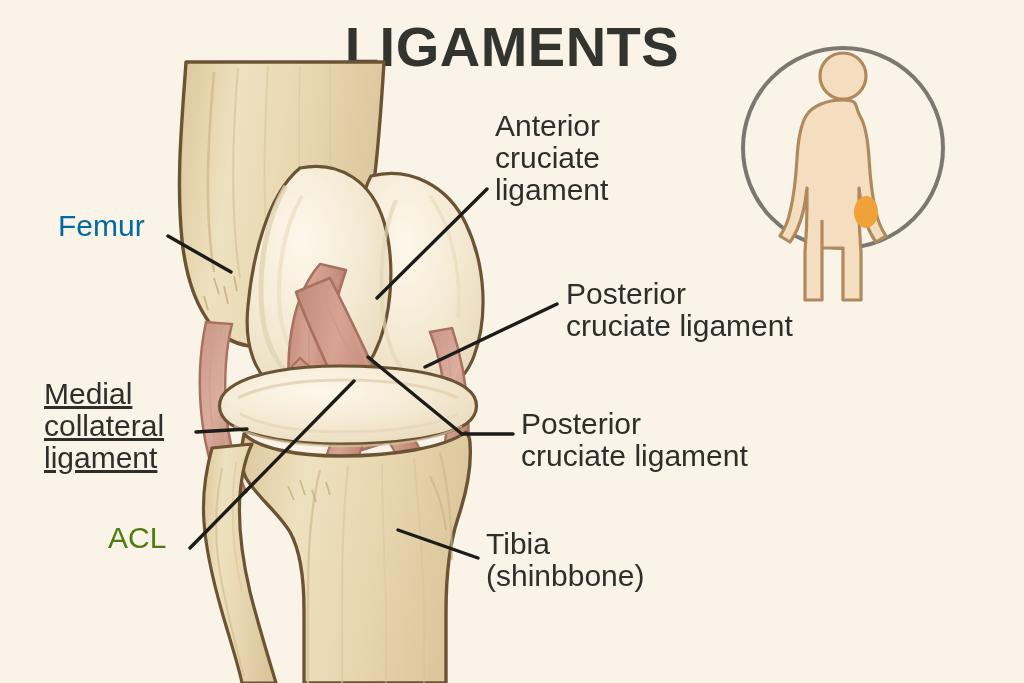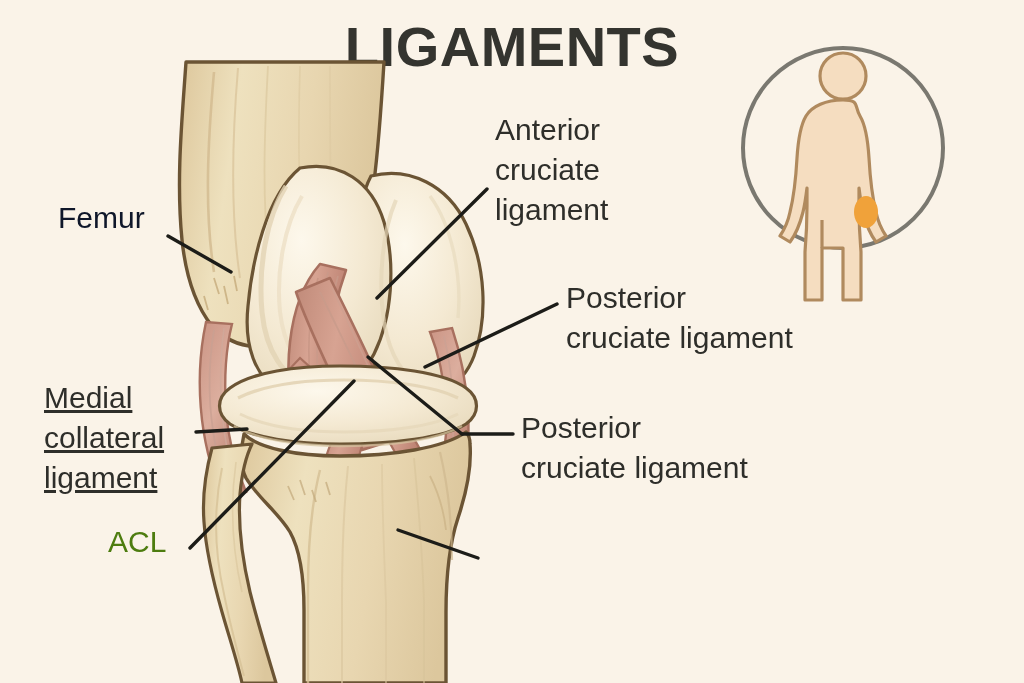--- a/index.html
+++ b/index.html
@@ -35,21 +35,21 @@
     font-weight: bold;
     letter-spacing: 0.5px;
     color: #34342f;
     font-family: "Liberation Sans", sans-serif;
     pointer-events: none;
   }
   .label {
     position: absolute;
     font-family: "Liberation Sans", sans-serif;
     font-size: 30px;
-    line-height: 40px;
+    line-height: 32px;
     color: #2e2e2a;
     white-space: pre-line;
   }
   #label-femur { left: 58px; top: 198px; }
   #label-acl-full { left: 495px; top: 110px; }
   #label-pcl-upper { left: 566px; top: 278px; }
   #label-mcl { left: 44px; top: 378px; text-decoration: underline; }
   #label-pcl-lower { left: 521px; top: 408px; }
   #label-acl-short { left: 108px; top: 522px; }
   #label-tibia { left: 486px; top: 528px; }
@@ -220,32 +220,34 @@
                  L859 188 C860 196 861 204 863 212
                  C866 224 870 234 876 242 L886 236
                  C882 230 878 222 876 212 C872 196 870 176 869 158
                  C868 142 866 126 860 116 C854 106 860 100 843 100 Z" fill="#f5ddc0" stroke="#b08a5e" stroke-width="3.2" stroke-linejoin="round"></path>
         <path d="M822 220 L822 248" fill="none" stroke="#b08a5e" stroke-width="3.2"></path>
       </g>
       <ellipse cx="866" cy="212" rx="12" ry="16" fill="#f0a23a"></ellipse>
     </g>
   </svg>
 
-  <div class="label" id="label-femur" style="color: #0f172a; left: 58px; top: 198px;">Femur</div>
+  <div class="label" id="label-femur" style="color: #0369a1; left: 58px; top: 210px;">Femur</div>
 
   <div class="label" id="label-acl-full" style="color: rgb(46, 46, 42); left: 495px; top: 110px;">Anterior
 cruciate
 ligament</div>
 
   <div class="label" id="label-pcl-upper" style="color: rgb(46, 46, 42); left: 566px; top: 278px;">Posterior
 cruciate ligament</div>
 
   <div class="label" id="label-mcl" style="color: rgb(46, 46, 42); left: 44px; top: 378px;">Medial
 collateral
 ligament</div>
 
   <div class="label" id="label-pcl-lower" style="color: rgb(46, 46, 42); left: 521px; top: 408px;">Posterior
 cruciate ligament</div>
 
   <div class="label" id="label-acl-short" style="color: #4d7c0f; left: 108px; top: 522px;">ACL</div>
 
+  <div class="label" id="label-tibia" style="color: rgb(46, 46, 42); left: 486px; top: 528px;">Tibia
+(shinbbone)</div>
 
 </div>
 
 </body></html>

